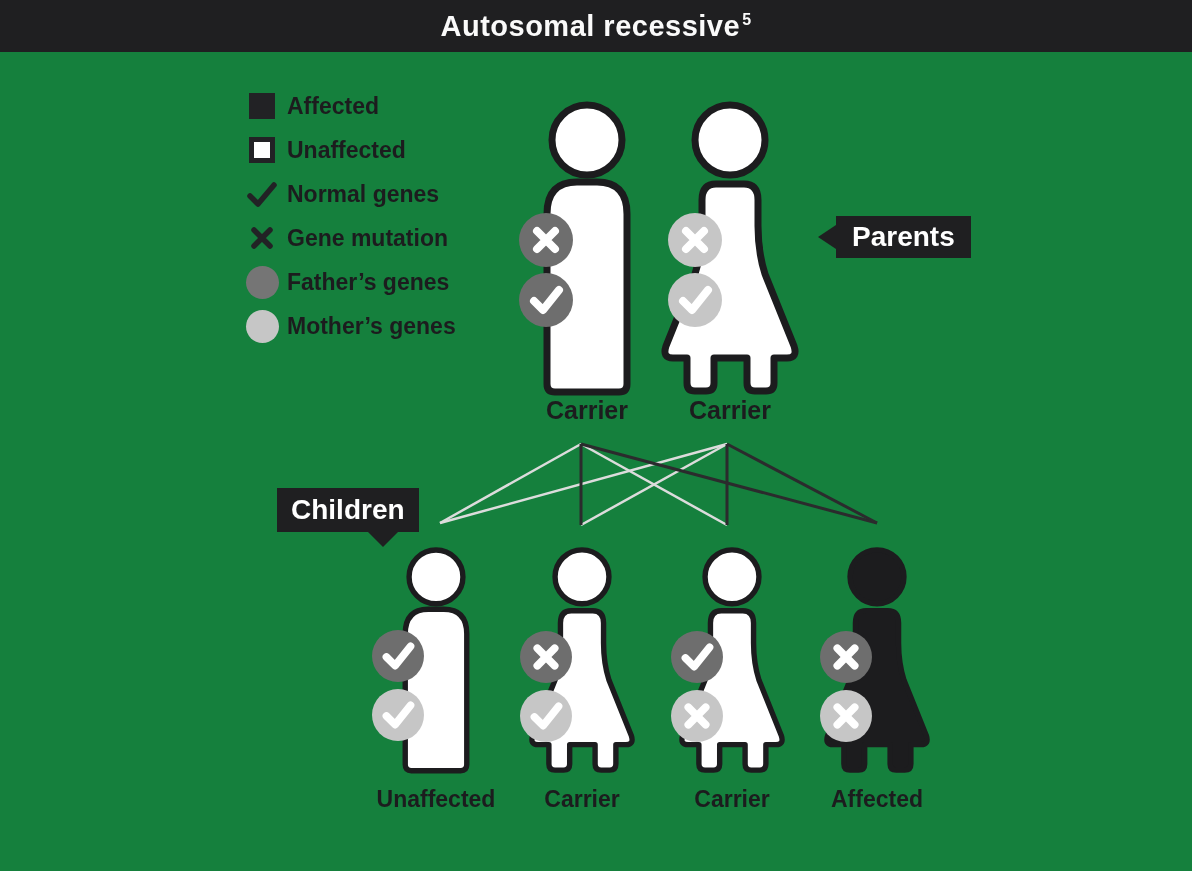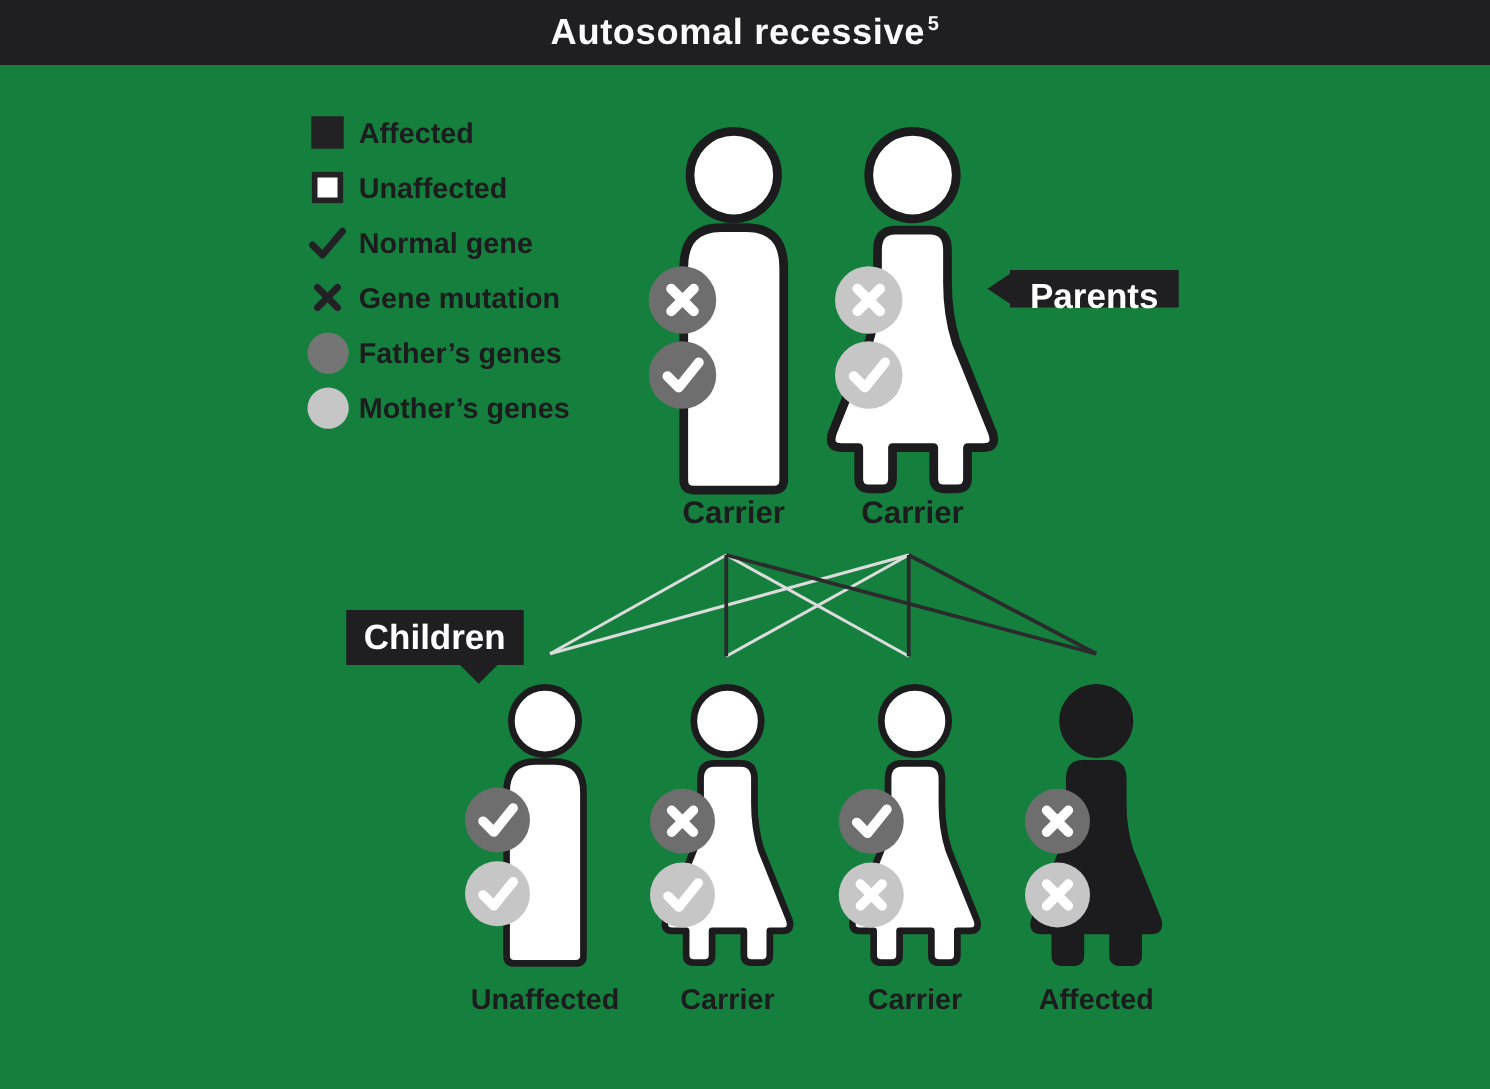--- a/index.html
+++ b/index.html
@@ -23,21 +23,21 @@
   .legend-label{font-size:23px;font-weight:700;margin-left:6px;white-space:nowrap;}
   .sw-affected{width:26px;height:26px;background:#222225;}
   .sw-unaffected{width:26px;height:26px;border:5px solid #222225;box-sizing:border-box;background:#fff;}
   .sw-circle{width:33px;height:33px;border-radius:50%;}
   .sw-father{background:#757575;}
   .sw-mother{background:#c6c6c6;}
   .legend-ic svg{display:block;}
   .legend-ic svg path{fill:none;stroke:#222225;stroke-width:5.5;stroke-linecap:round;stroke-linejoin:round;}
   
   .tag{position:absolute;background:#1f1f21;color:#fff;font-weight:700;font-size:28px;z-index:6;}
-  .tag-parents{left:808px;top:216px;height:30px;line-height:42px;padding:0 16px;}
+  .tag-parents{left:836px;top:216px;height:42px;line-height:42px;padding:0 16px;}
   .tag-parents::before{
     content:"";position:absolute;left:-18px;top:50%;transform:translateY(-50%);
     border-top:12px solid transparent;border-bottom:12px solid transparent;border-right:18px solid #1f1f21;
   }
   .tag-children{left:277px;top:488px;height:44px;line-height:44px;padding:0 14px;}
   .tag-children::after{
     content:"";position:absolute;left:91px;top:100%;
     border-left:15px solid transparent;border-right:15px solid transparent;border-top:15px solid #1f1f21;
   }
   
@@ -85,21 +85,21 @@
           <span class="sw-unaffected"></span>
         </span>
       <span class="legend-label">Unaffected</span>
     </div>
     <div class="legend-row">
       <span class="legend-ic">
         <svg width="32" height="27" viewBox="0 0 32 27">
             <path d="M4 15 L12 23 L28 4"></path>
           </svg>
       </span>
-      <span class="legend-label">Normal gene</span>
+      <span class="legend-label">Normal genes</span>
     </div>
     <div class="legend-row">
       <span class="legend-ic">
         <svg width="24" height="24" viewBox="0 0 24 24">
             <path d="M4 4 L20 20 M20 4 L4 20"></path>
           </svg>
       </span>
       <span class="legend-label">Gene mutation</span>
     </div>
     <div class="legend-row">

